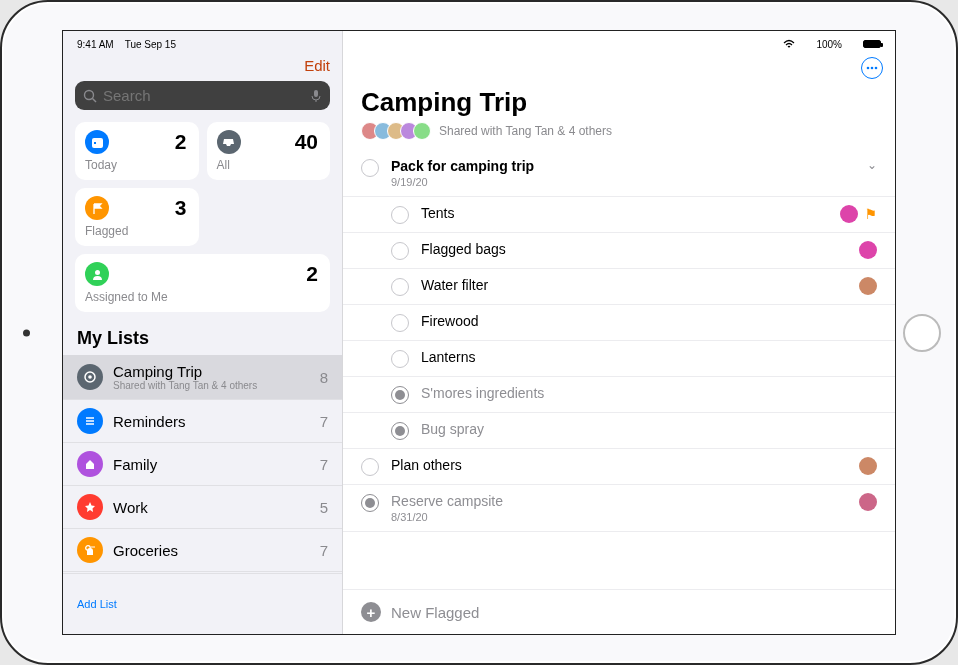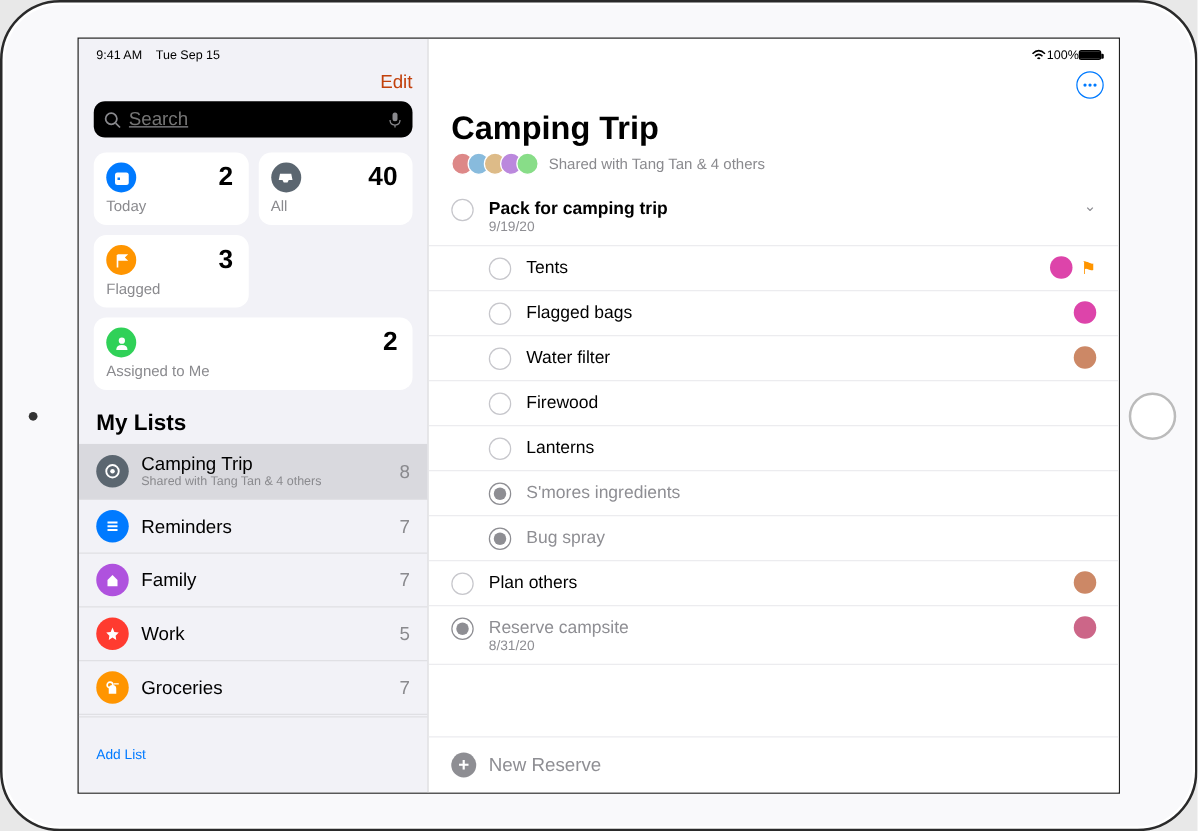--- a/index.html
+++ b/index.html
@@ -23,34 +23,34 @@
     position: absolute; left: 60px; right: 60px; top: 28px; bottom: 28px;
     background: #fff; border: 1px solid #222; display: flex; overflow: hidden;
   }
 
   
   .statusbar {
     position: absolute; left:0; right:0; top:4px; height:18px; font-size:10px;
     color:#000; display:flex; justify-content:space-between; align-items:center;
     padding: 0 14px; z-index:5;
   }
-  .status-right { display:flex; gap:0; align-items:center; }
+  .status-right { display:flex; gap:21px; align-items:center; }
   .battery { width:18px; height:8px; border:1px solid #000; border-radius:2px; position:relative; }
   .battery::after { content:""; position:absolute; right:-3px; top:2px; width:2px; height:4px; background:#000; border-radius:0 1px 1px 0;}
   .battery-fill { background:#000; width:100%; height:100%; }
 
   
   .sidebar {
     width: 280px; background:#f2f2f7; border-right:1px solid #d7d7da;
     display:flex; flex-direction:column; padding-top:22px; position:relative;
   }
   .edit-btn { position:absolute; right:12px; top:26px; color:#c2410c; font-size:15px; }
   .search {
-    margin: 28px 12px 10px 12px; background:#000000; border-radius:9px;
-    display:flex; align-items:center; padding: 6px 8px; color:#8a8a8e;text-decoration:underline;
+    margin: 28px 12px 10px 12px; background:#404040; border-radius:9px;
+    display:flex; align-items:center; padding: 6px 8px; color:#8a8a8e;
   }
   .search input { background:transparent; border:none; outline:none; flex:1; margin-left:6px; font-size:15px; color:#8a8a8e;}
 
   .card-grid { display:grid; grid-template-columns:1fr 1fr; gap:8px; padding: 2px 12px; }
   .card {
     background:#fff; border-radius:10px; padding:8px 10px 8px 10px;
     display:flex; flex-direction:column; position:relative; min-height:54px;
   }
   .card.full { grid-column: 1 / span 2; }
   .card .cicon { width:24px; height:24px; border-radius:50%; display:flex; align-items:center; justify-content:center; color:#fff; }
@@ -385,18 +385,18 @@
 
     </div>
     <div class="r-right">
               <div class="r-ava" style="background:#c68"></div>
             </div>
           </div>
         </div>
 
       <div class="newrem">
         <div class="plus-circ">+</div>
-        <span>New Reserve</span>
+        <span>New Flagged</span>
       </div>
     </div>
 
   </div>
 </div>
 
 </body></html>

